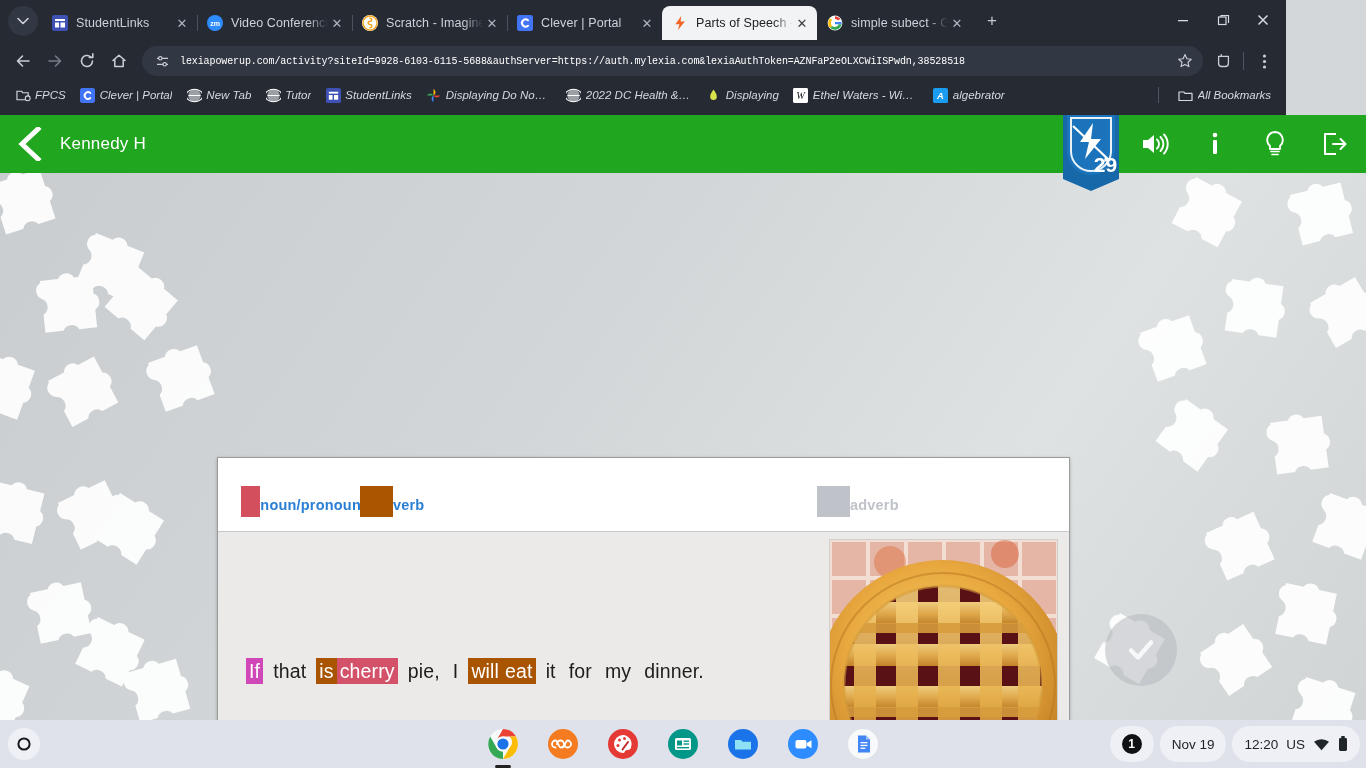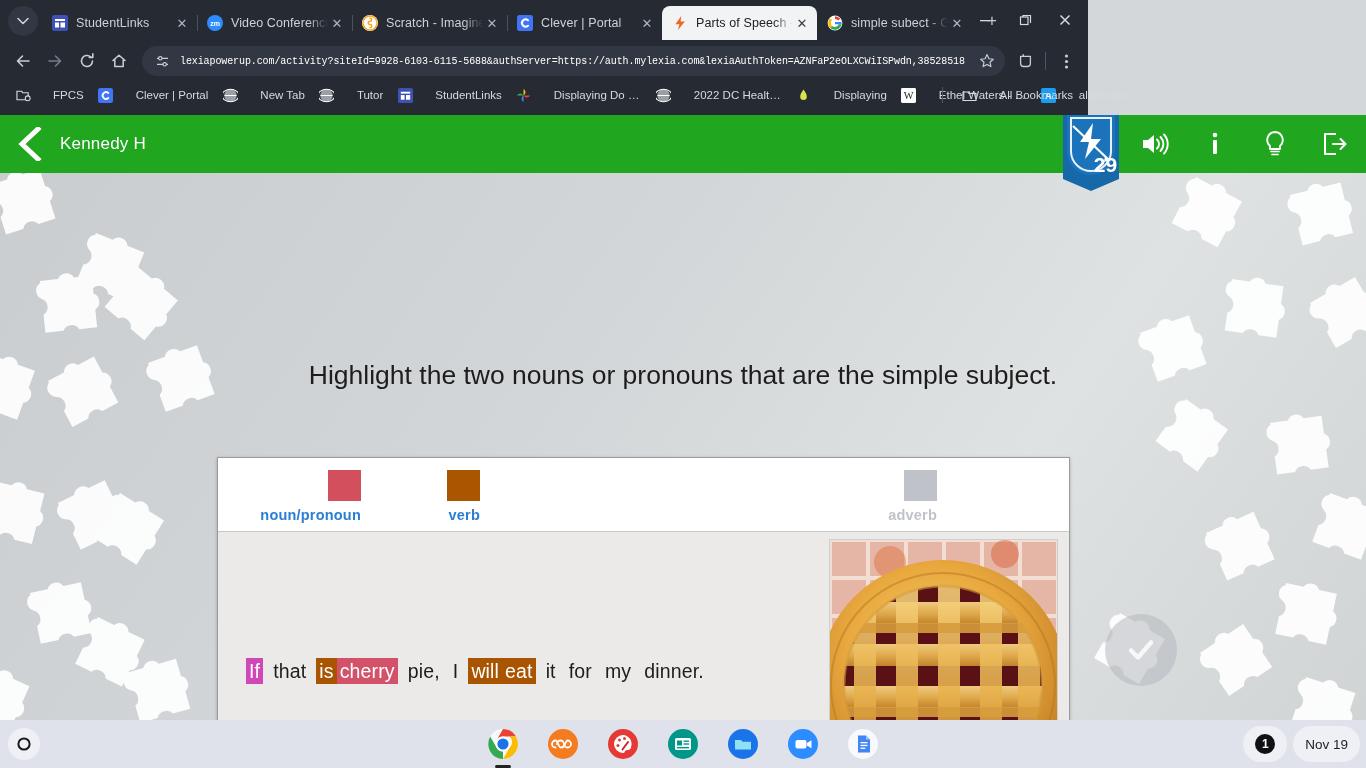--- a/index.html
+++ b/index.html
@@ -5,21 +5,21 @@
   * { box-sizing: border-box; margin: 0; padding: 0; }
   html, body {
     width: 1366px; height: 768px;
     overflow: hidden;
     font-family: "Liberation Sans", sans-serif;
     background: #d4d7da;
   }
   #root { position: relative; width: 1366px; height: 768px; }
 
   
-  .browser { position:absolute; top:0; left:0; width:1088px; height:115px; background:#252a33; }
+  .browser { position:absolute; top:0; left:0; width:1286px; height:115px; background:#252a33; }
 
   
   .tabstrip { position:relative; height:40px; display:flex; align-items:flex-end; padding-left:4px; }
   .tabsearch {
     width:30px; height:30px; margin:0 4px 4px 4px; border-radius:50%;
     background:#323843; display:flex; align-items:center; justify-content:center;
     flex:0 0 auto;
   }
   .tabsearch svg { display:block; }
   .tabs { display:flex; align-items:flex-end; height:40px; flex:0 0 auto; }
@@ -55,21 +55,21 @@
     flex:1 1 auto; color:#ffffff; font-size:10px; white-space:nowrap; overflow:hidden;
     text-overflow:clip; letter-spacing:-.1px;font-family:Liberation Mono, monospace;
   }
   .omnibox .oicon { flex:0 0 auto; display:flex; align-items:center; justify-content:center; width:20px; }
   .omnitrail { display:flex; align-items:center; gap:2px; margin-left:4px; }
   .omnitrail .navbtn { width:28px; height:28px; }
   .vsep { width:1px; height:18px; background:#4e5560; margin:0 4px; }
 
   
   .bookmarks { height:26px; display:flex; align-items:center; padding:0 8px; gap:0; font-size:11.5px; color:#d5dae1; position:relative; }
-  .bm { display:flex; align-items:center; gap:22px; padding:2px 7px; border-radius:4px; white-space:nowrap; max-width:140px; }
+  .bm { display:flex; align-items:center; gap:4px; padding:2px 7px; border-radius:4px; white-space:nowrap; max-width:140px;font-style:italic; }
   .bm .bmlabel { overflow:hidden; text-overflow:ellipsis; white-space:nowrap; }
   .bm .bmico { width:16px; height:16px; flex:0 0 16px; display:flex; align-items:center; justify-content:center; }
   .bmright { position:absolute; right:8px; top:0; height:26px; display:flex; align-items:center; gap:6px;padding-left:13px; }
   .bmdiv { width:1px; height:16px; background:#4e5560; margin-right:6px; }
 
   
   .app { position:absolute; top:115px; left:0; width:1366px; height:605px; overflow:hidden; }
   .appbar { position:relative; height:58px; background:#21a71f; display:flex; align-items:center; }
   .backarrow { width:60px; display:flex; align-items:center; justify-content:center; }
   .studentname { color:#fff; font-size:17px; letter-spacing:.2px; }
@@ -88,21 +88,21 @@
   .puzzlelayer { position:absolute; inset:0; }
   .prompt {
     position:absolute; left:283px; top:182px; width:800px; text-align:center;
     font-size:26.5px; color:#1d1d1d; line-height:1.52; font-family:"Liberation Sans", sans-serif;
   }
   .card {
     position:absolute; left:217px; top:284px; width:853px; height:383px;
     background:#eceae9; border:1px solid #9b9b9b; box-shadow:0 1px 3px rgba(0,0,0,.25);
   }
   .legend { height:73px; background:#fff; display:flex; align-items:flex-end; padding:0 0 8px 0; }
-  .legitem { display:flex; flex-direction:column; align-items:flex-end; flex:0 0 auto; }
+  .legitem { display:flex; flex-direction:row; align-items:center; flex:0 0 auto; }
   .legswatch { width:33px; height:31px; margin-bottom:6px; }
   .leglabel { font-size:14.5px; font-weight:bold; letter-spacing:.2px; }
   .legsep { height:1px; background:#c9c9c9; }
 
   .body { position:relative; height:309px; }
   .sentence {
     position:absolute; left:246px; top:487px; font-size:19.5px; color:#1d1d1d;
     white-space:nowrap; letter-spacing:.15px;
   }
   .sentence span.w { padding:2px 3px; }
@@ -481,21 +481,20 @@
           <use href="#pz" transform="translate(1330,320) rotate(20)"></use>
           <use href="#pz" transform="translate(1206,360) rotate(-24)"></use>
           <use href="#pz" transform="translate(1286,410) rotate(12)"></use>
           <use href="#pz" transform="translate(1200,480) rotate(-34)"></use>
           <use href="#pz" transform="translate(1306,504) rotate(18)"></use>
           <use href="#pz" transform="translate(1140,160) rotate(-20)"></use>
           <use href="#pz" transform="translate(1120,440) rotate(30)"></use>
         </g>
       </svg>
 
-      <div class="prompt">Highlight the two nouns or pronouns that are the simple subject.</div>
 
       <div class="card">
         <div class="legend" id="legend-container" style="position: relative;">
             <div class="legitem" style="position: absolute; left: 23px; width: 120px; bottom: 8px;">
               <span class="legswatch" style="background: rgb(212, 79, 94);"></span>
               <span class="leglabel" style="color: rgb(42, 127, 212);">noun/pronoun</span>
             </div>
             <div class="legitem" style="position: absolute; left: 142px; width: 120px; bottom: 8px;">
               <span class="legswatch" style="background: rgb(170, 85, 0);"></span>
               <span class="leglabel" style="color: rgb(42, 127, 212);">verb</span>
@@ -643,16 +642,31 @@
       </div>
     </div>
 
     <div class="statusarea">
       <div class="statuspill">
         <span class="notifbadge">1</span>
       </div>
       <div class="statuspill">
         <span>Nov 19</span>
       </div>
+      <div class="statuspill">
+        <span>12:20</span>
+        <span>US</span>
+        <span style="display:flex;">
+          <svg width="17" height="13" viewBox="0 0 17 13">
+              <path d="M1 3.8 A12 12 0 0 1 16 3.8 L8.5 12.3 Z" fill="#20242b"></path>
+            </svg>
+        </span>
+        <span style="display:flex;">
+          <svg width="10" height="16" viewBox="0 0 10 16">
+              <rect x="3.2" y="0" width="3.6" height="2" rx=".6" fill="#20242b"></rect>
+              <rect x="1" y="2" width="8" height="13" rx="1.4" fill="#20242b"></rect>
+            </svg>
+        </span>
+      </div>
     </div>
   </div>
 
 </div>
 
 </body></html>

